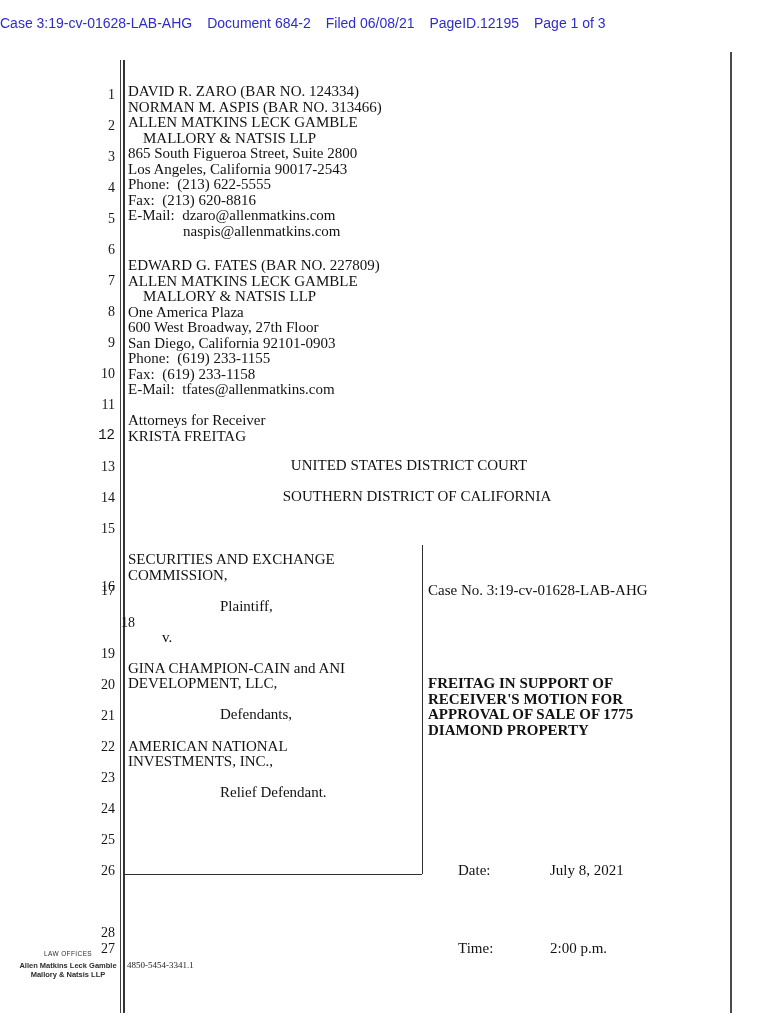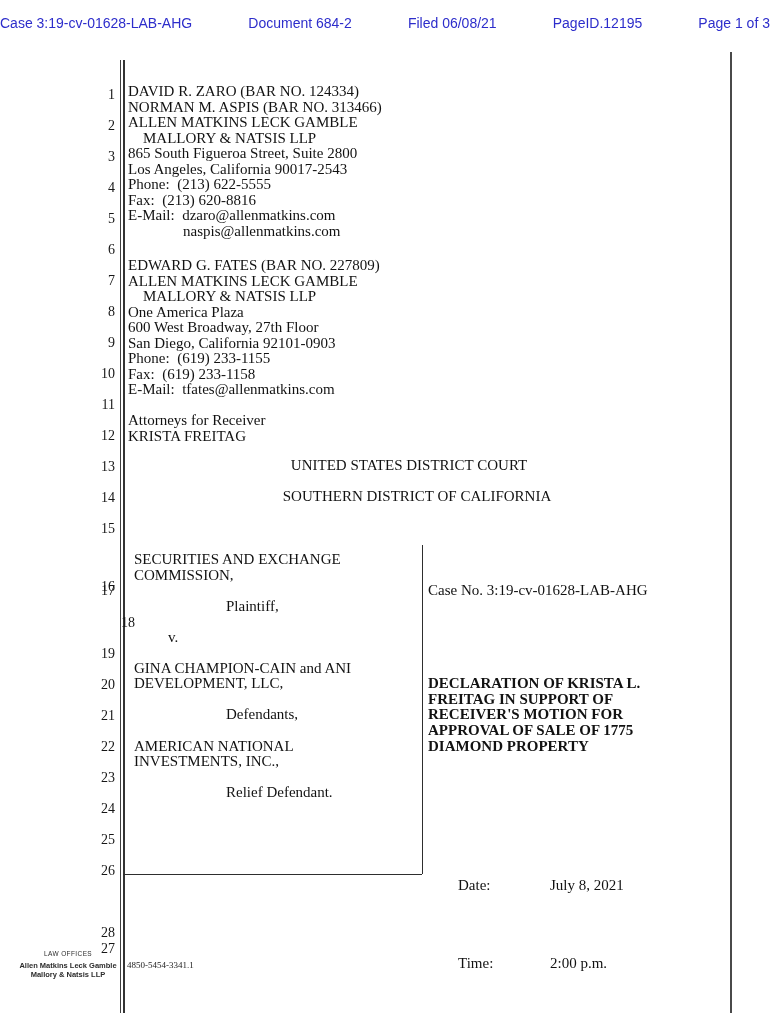--- a/index.html
+++ b/index.html
@@ -11,21 +11,21 @@
     background: #ffffff;
     font-family: "Liberation Serif", serif;
     color: #121212;
     overflow: hidden;
   }
   .abs { position: absolute; }
 
   
   .stamp {
     top: 15px; left: 0; width: 770px;
-    display: flex; justify-content: space-between; gap: 15px;
+    display: flex; justify-content: flex-start; gap: 15px;
     font-family: "Liberation Sans", sans-serif;
     font-size: 14px;
     white-space: pre;
   }
 
   
   .rule { background: #3f3f3f; }
   .rule-l1 { left: 119.5px; top: 60px; width: 1.3px; height: 953px; }
   .rule-l2 { left: 122.8px; top: 60px; width: 2.7px; height: 953px; background:#343434; }
   .rule-r  { left: 730px;  top: 52px; width: 2px;   height: 961px; background:#4a4a4a; }
@@ -44,21 +44,21 @@
   .tblock div { min-height: 15.55px; }
   .center { text-align: center; }
   .bold { font-weight: bold; }
   .blank { height: 15.55px; }
 
   .b1 { left: 128px; top: 84px;  width: 330px; }
   .b2 { left: 128px; top: 258px; width: 330px; }
   .b3 { left: 128px; top: 413px; width: 330px; }
   .court1 { left: 128px; top: 458px; width: 562px; }
   .court2 { left: 136px; top: 489px; width: 562px; }
-  .cap-left  { left: 128px; top: 552px; width: 292px; margin-left: 6px; }
+  .cap-left  { left: 128px; top: 552px; width: 292px; }
   .cap-right { left: 428px; top: 552px; width: 300px; }
 
   .srow { min-height: 15.55px; }
   .slabel { display: inline-block; width: 92px; }
 
   
   .footer-firm {
     left: 12px; top: 950px; width: 112px; text-align: center;
     font-family: "Liberation Sans", sans-serif; color: #2c2c2c;
   }
@@ -93,21 +93,21 @@
   <div class="abs tblock center court2">SOUTHERN DISTRICT OF CALIFORNIA</div>
 
   <div class="abs rule cap-divider"></div>
   <div class="abs rule cap-bottom"></div>
 
   <div class="abs tblock cap-left"><div>SECURITIES AND EXCHANGE</div><div>COMMISSION,</div><div>&nbsp;</div><div style="padding-left: 92px;">Plaintiff,</div><div>&nbsp;</div><div style="padding-left: 34px;">v.</div><div>&nbsp;</div><div>GINA CHAMPION-CAIN and ANI</div><div>DEVELOPMENT, LLC,</div><div>&nbsp;</div><div style="padding-left: 92px;">Defendants,</div><div>&nbsp;</div><div>AMERICAN NATIONAL</div><div>INVESTMENTS, INC.,</div><div>&nbsp;</div><div style="padding-left: 92px;">Relief Defendant.</div></div>
 
   <div class="abs tblock cap-right">
     <div>Case No. 3:19-cv-01628-LAB-AHG</div>
     <div class="blank"></div>
-    <div class="bold"><div>DECLARATION OF KRISTA L.</div><div>FREITAG IN SUPPORT OF</div><div>RECEIVER'S MOTION FOR</div><div>APPROVAL OF SALE OF 1775</div><div>DIAMOND PROPERTY</div></div>
+    <div class="bold"><div>FREITAG IN SUPPORT OF</div><div>RECEIVER'S MOTION FOR</div><div>APPROVAL OF SALE OF 1775</div><div>DIAMOND PROPERTY</div></div>
     <div class="blank"></div>
     <div>
       <div class="srow">
         <span class="slabel">Date:</span><span>July 8, 2021</span>
       </div>
       <div class="srow">
         <span class="slabel">Time:</span><span>2:00 p.m.</span>
       </div>
       <div class="srow">
         
@@ -127,21 +127,21 @@
     <div class="lineno" style="top: 117.56px;">2</div>
     <div class="lineno" style="top: 148.62px;">3</div>
     <div class="lineno" style="top: 179.68px;">4</div>
     <div class="lineno" style="top: 210.74px;">5</div>
     <div class="lineno" style="top: 241.8px;">6</div>
     <div class="lineno" style="top: 272.86px;">7</div>
     <div class="lineno" style="top: 303.92px;">8</div>
     <div class="lineno" style="top: 334.98px;">9</div>
     <div class="lineno" style="top: 366.04px;">10</div>
     <div class="lineno" style="top: 397.1px;">11</div>
-    <div class="lineno" style="top: 428.16px;">12</div>
+    <div class="lineno" style="top: 428.16px; font-family: Liberation Mono, monospace;">12</div>
     <div class="lineno" style="top: 459.22px;">13</div>
     <div class="lineno" style="top: 490.28px;">14</div>
     <div class="lineno" style="top: 521.34px; text-align: right;">15</div>
     <div class="lineno" style="top: 579px; padding-left: 12px;">16</div>
     <div class="lineno" style="top: 583.46px;">17</div>
     <div class="lineno" style="top: 614.52px; margin-left: 20px;">18</div>
     <div class="lineno" style="top: 645.58px;">19</div>
     <div class="lineno" style="top: 676.64px;">20</div>
     <div class="lineno" style="top: 707.7px;">21</div>
     <div class="lineno" style="top: 738.76px;">22</div>

